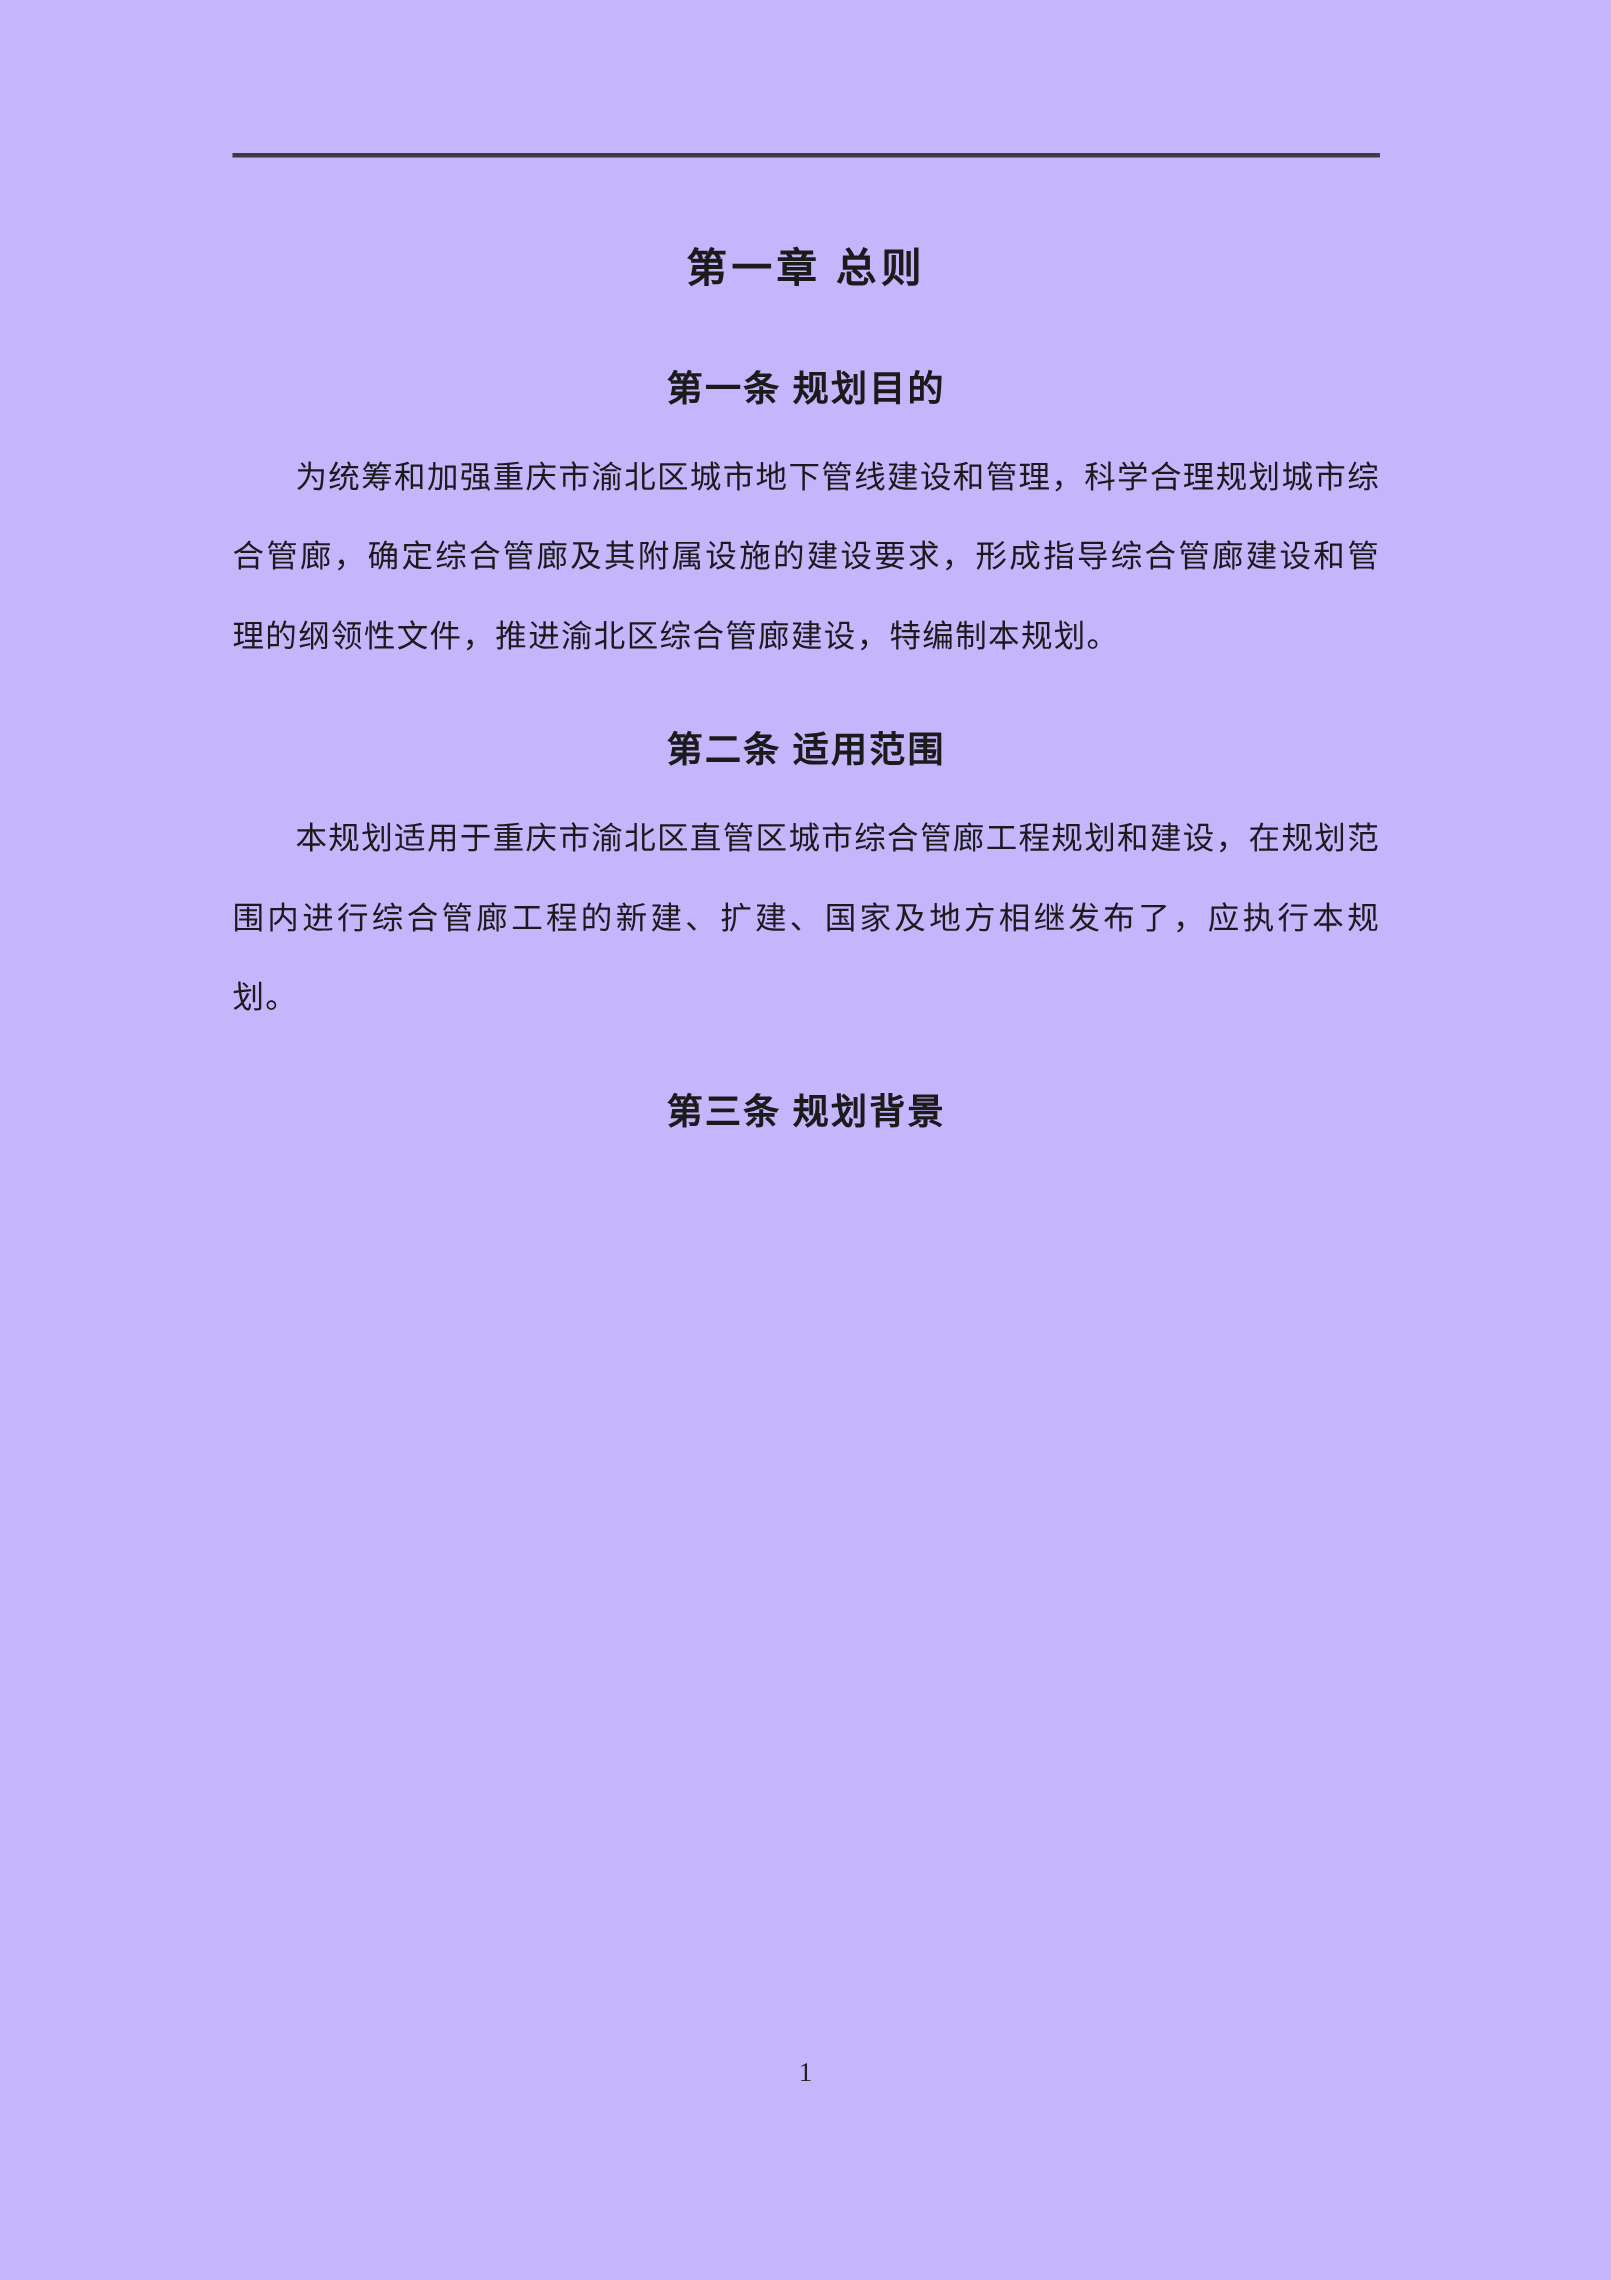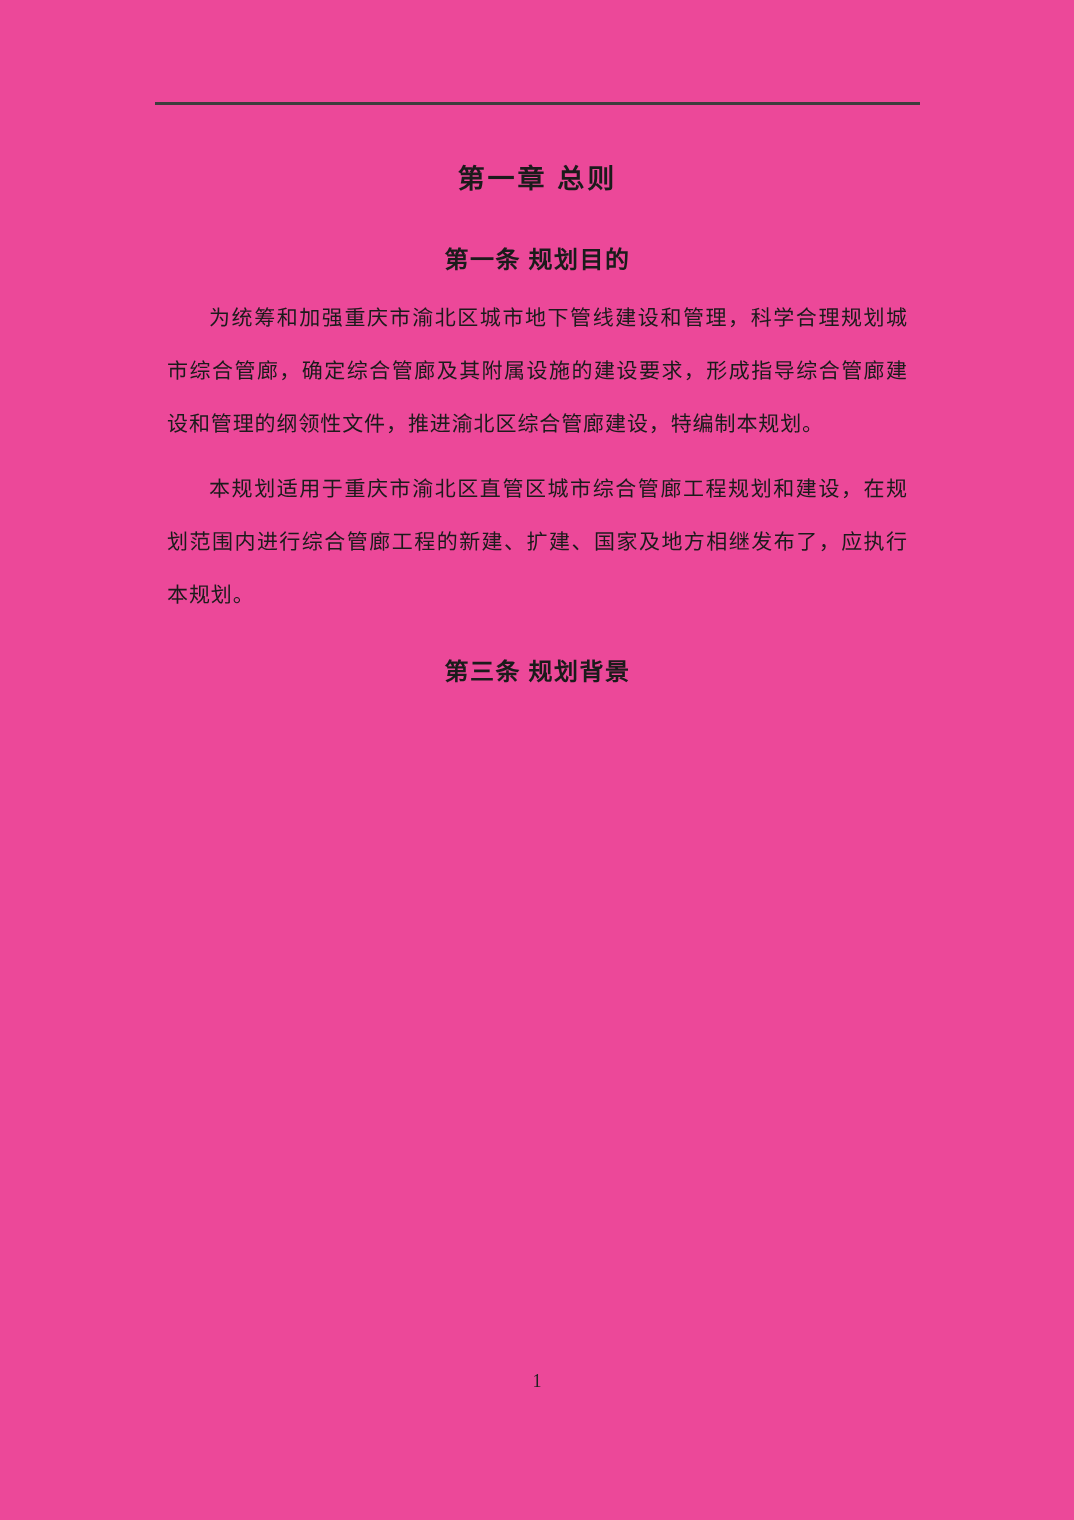--- a/index.html
+++ b/index.html
@@ -5,21 +5,21 @@
   * { box-sizing: border-box; }
   html, body {
     margin: 0;
     padding: 0;
     background: #ffffff;
   }
   .page {
     position: relative;
     width: 1074px;
     height: 1520px;
-    background: #ec4899;
+    background: #c4b5fd;
     overflow: hidden;
     font-family: "Liberation Serif", "DejaVu Serif", serif;
     color: #1b1b1b;
   }
   .content {
     position: absolute;
     left: 155px;
     top: 0;
     width: 765px;
   }
@@ -41,21 +41,21 @@
   .section-heading {
     margin: 33px 0 0 0;
     font-size: 24px;
     font-weight: 700;
     line-height: 34px;
     letter-spacing: 1.5px;
     text-align: center;
   }
   .doc-section.first .section-heading { margin-top: 44px; }
   .body-para {
-    margin: 12px;
+    margin: 0;
     font-size: 21px;
     line-height: 53px;
     letter-spacing: 0.9px;
     text-align: justify;
     text-justify: inter-character;
     text-indent: 2em;
     word-break: normal;
     overflow-wrap: break-word;
   }
   .section-heading + .body-para { margin-top: 15px; }
@@ -79,20 +79,21 @@
     <div class="header-rule"></div>
 
     <h1 class="chapter-title">第一章 总则</h1>
 
     <section class="doc-section first">
       <h2 class="section-heading">第一条 规划目的</h2>
       <p class="body-para">为统筹和加强重庆市渝北区城市地下管线建设和管理，科学合理规划城市综合管廊，确定综合管廊及其附属设施的建设要求，形成指导综合管廊建设和管理的纲领性文件，推进渝北区综合管廊建设，特编制本规划。</p>
     </section>
 
     <section class="doc-section">
+      <h2 class="section-heading">第二条 适用范围</h2>
       <p class="body-para">本规划适用于重庆市渝北区直管区城市综合管廊工程规划和建设，在规划范围内进行综合管廊工程的新建、扩建、国家及地方相继发布了，应执行本规划。</p>
     </section>
 
     <section class="doc-section">
       <h2 class="section-heading">第三条 规划背景</h2>
     </section>
 
   </div>
 
   <div class="page-number">1</div>

